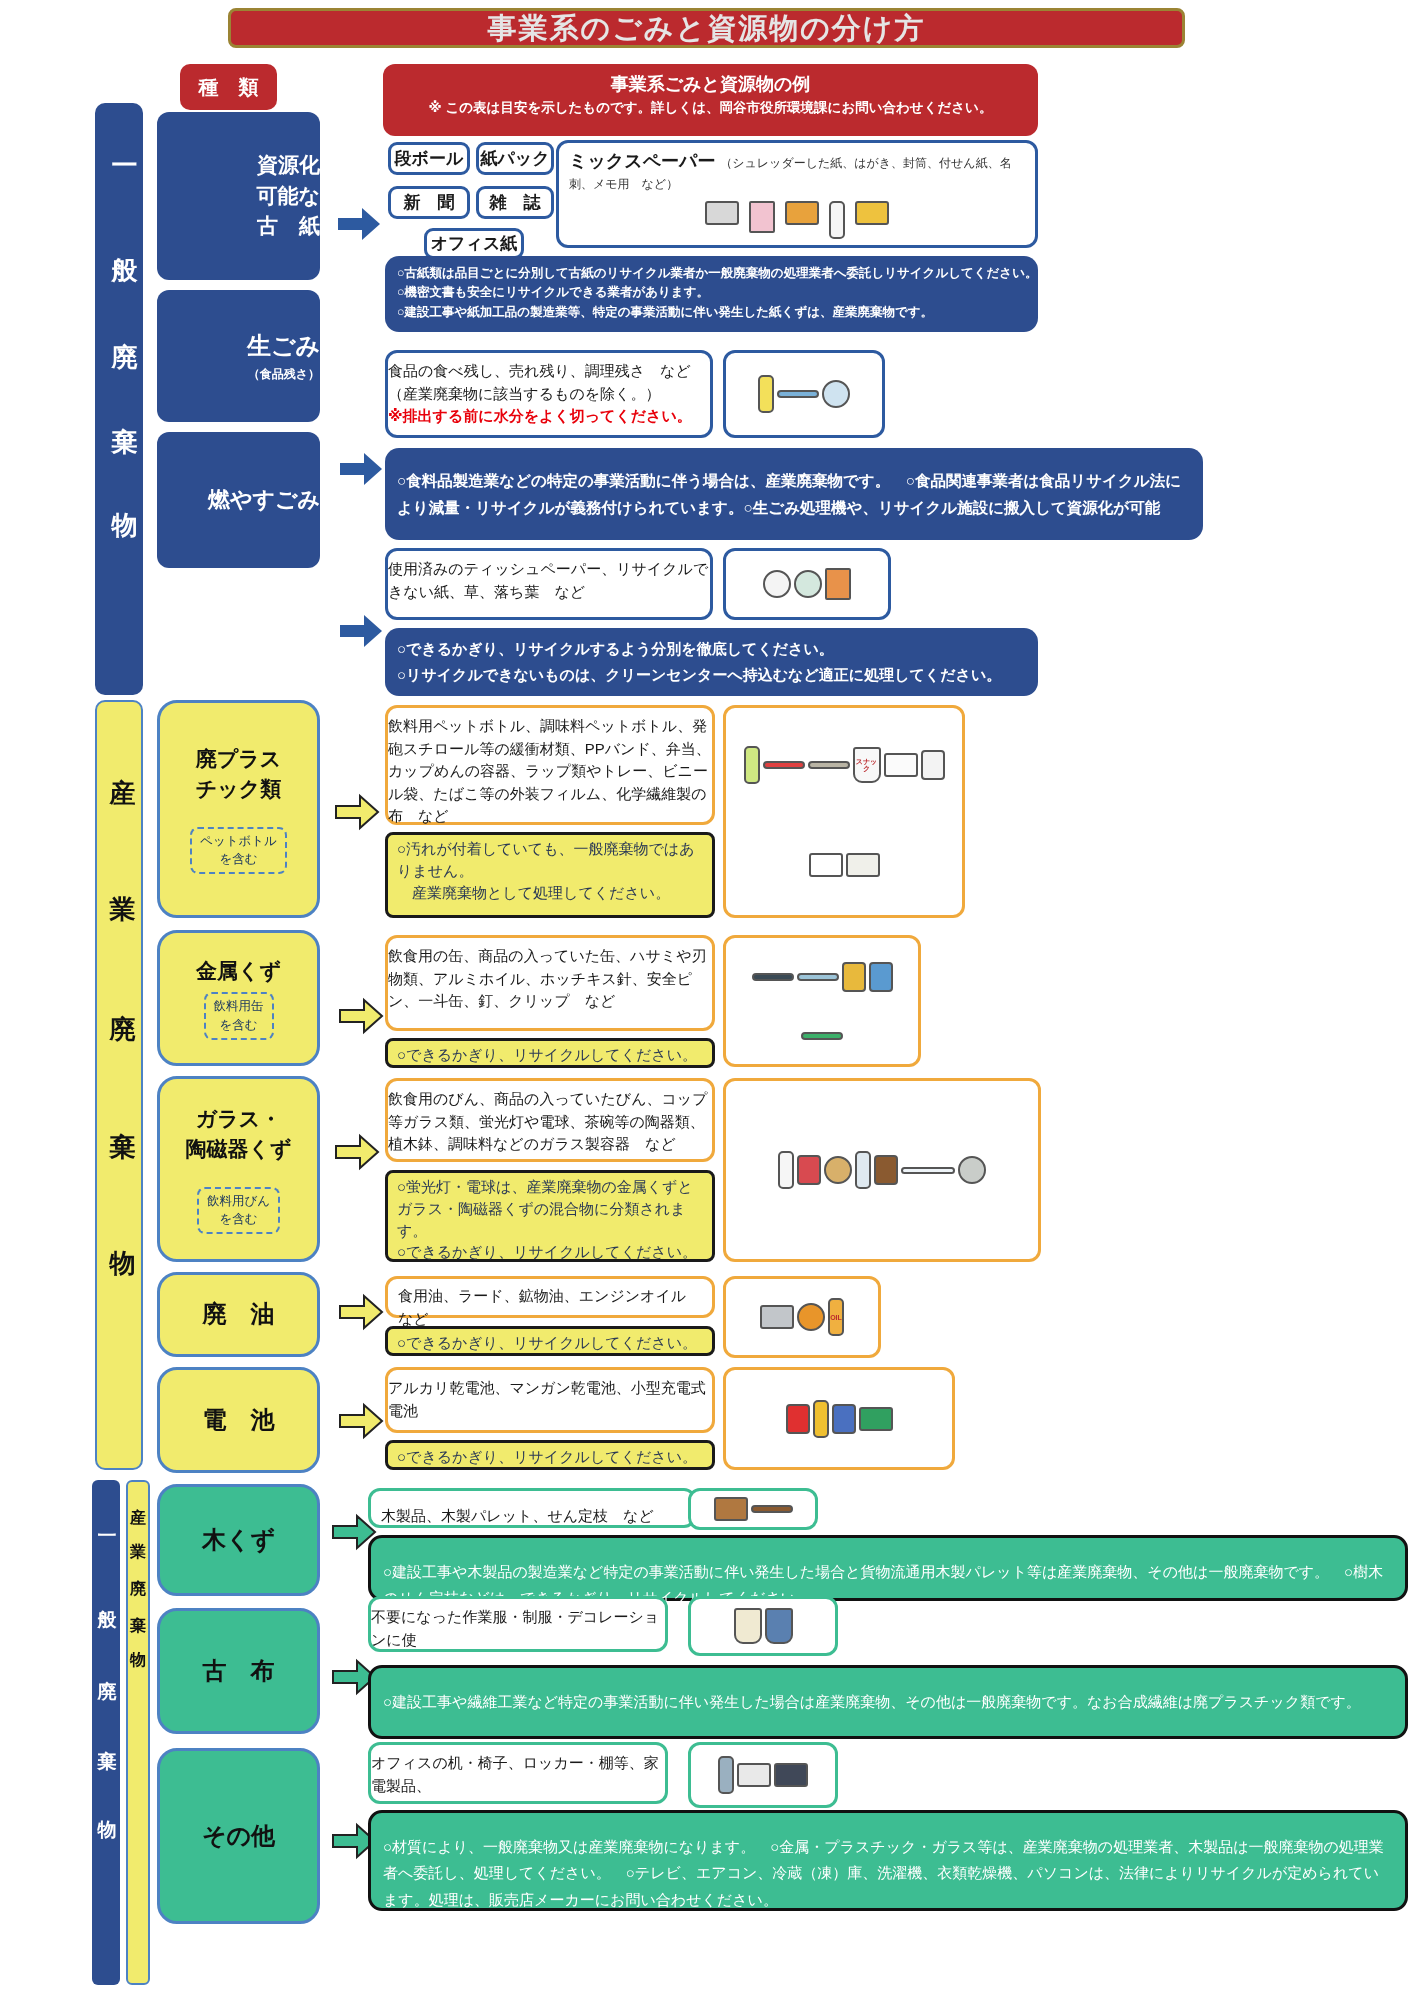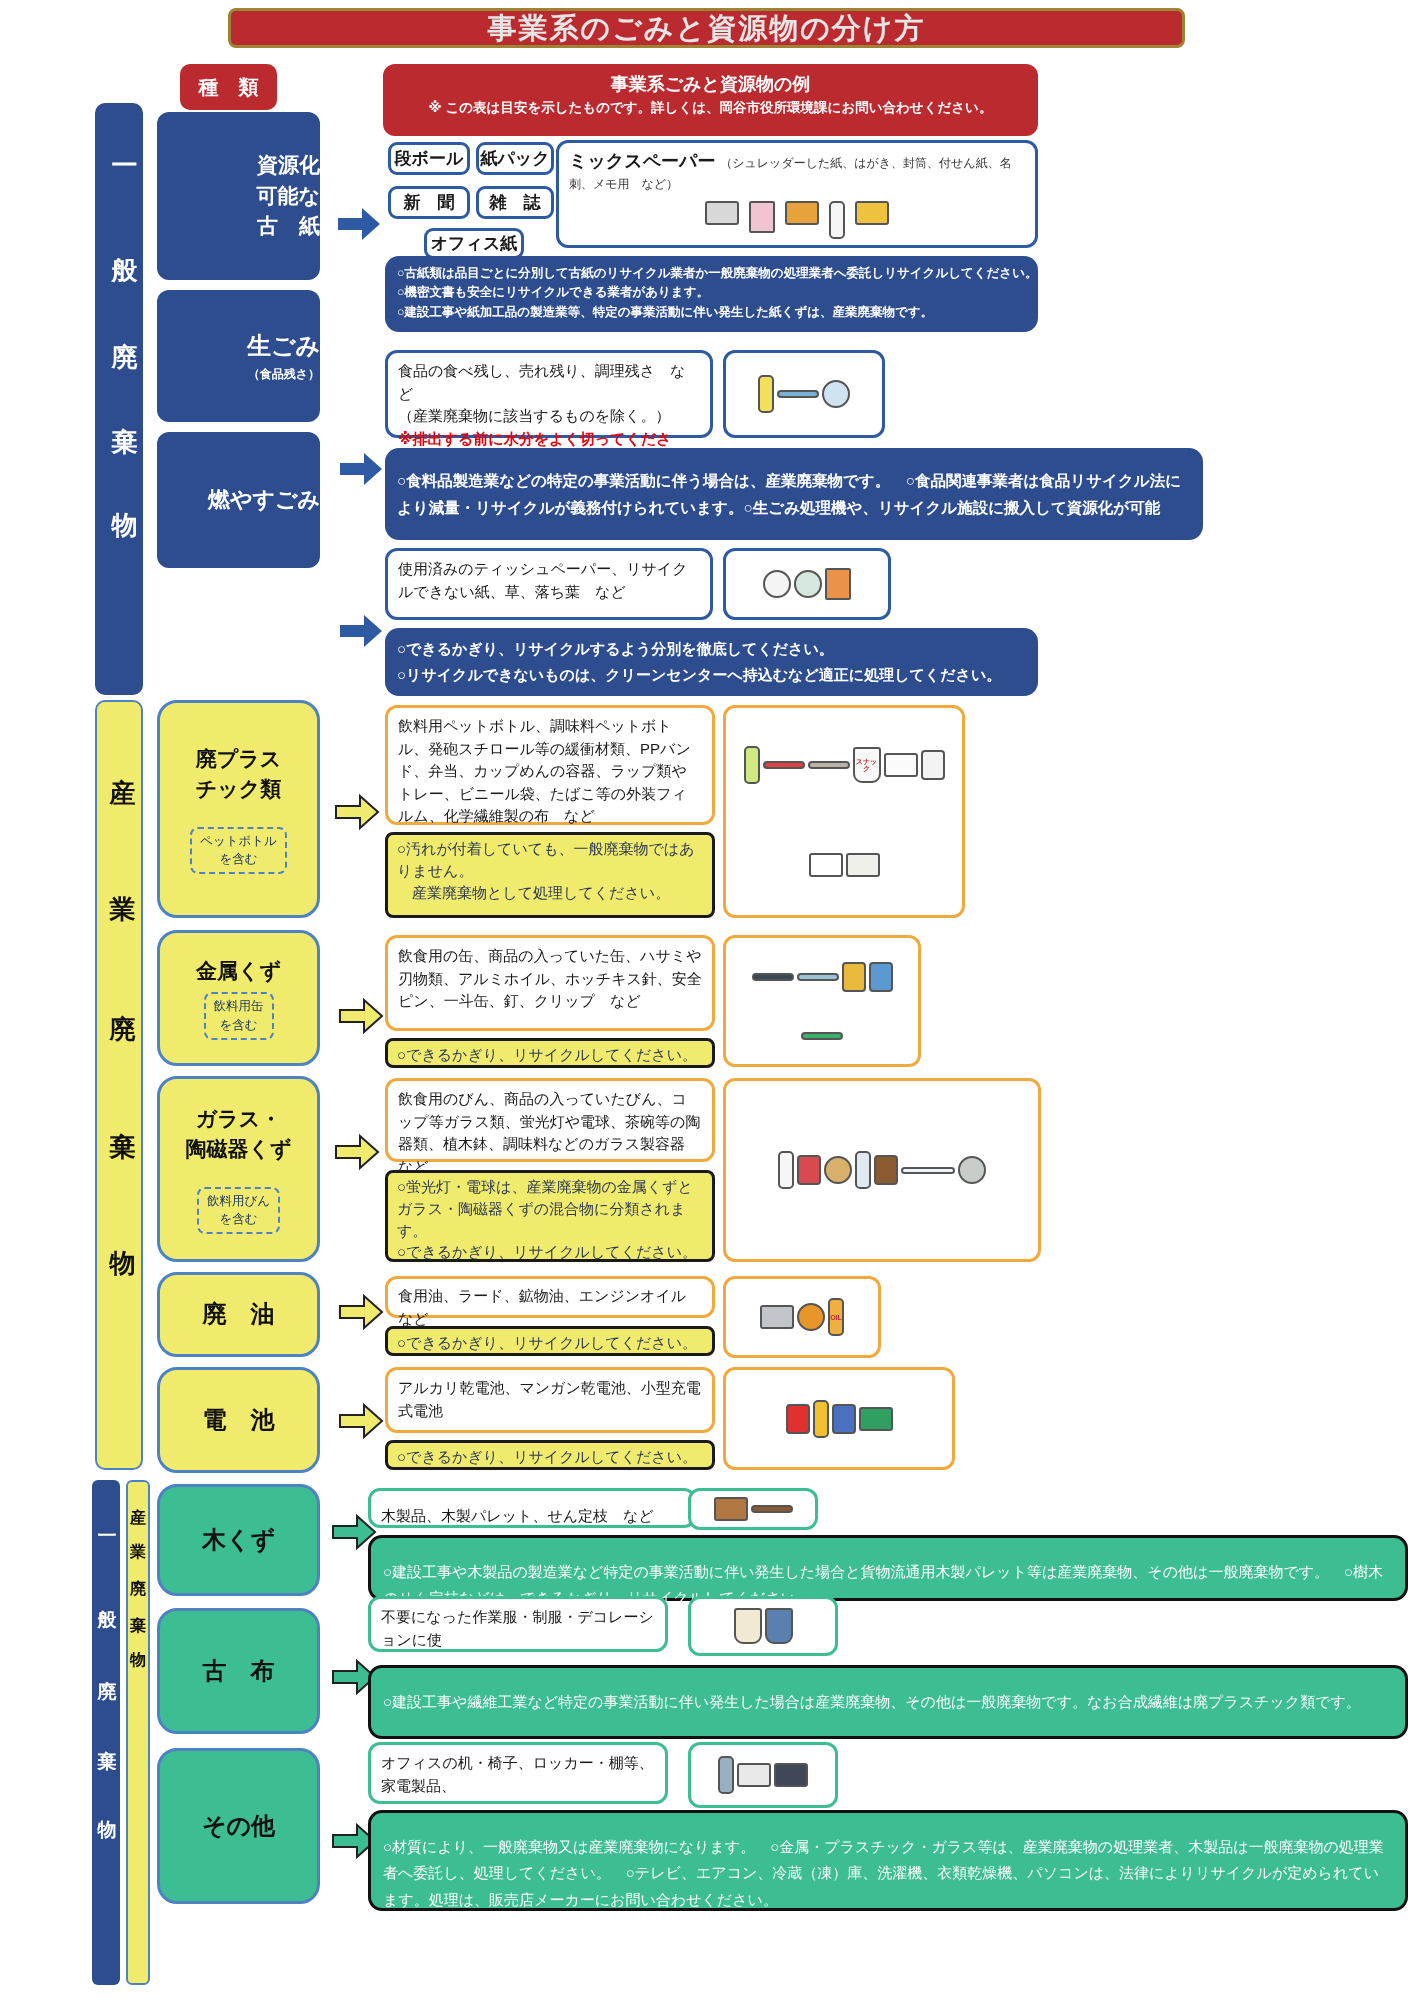--- a/index.html
+++ b/index.html
@@ -28,21 +28,21 @@
   .catbox.green { background:#3dbd92; border:3px solid #4d82c3; border-radius:20px; color:#111; }
   .cat-line { font-weight:bold; font-size:21px; line-height:1.45; }
   .cat-line.big { font-size:24px; }
   .cat-sub { font-size:12px; font-weight:bold; margin-top:2px; }
   .cat-tag { border:2px dashed #4d82c3; border-radius:8px; margin-top:22px; padding:3px 8px; font-size:12.5px; color:#17335f; line-height:1.5; background:transparent; }
 
   
   .arrow { width:48px; height:38px; }
 
   
-  .descbox { background:#fff; border-radius:12px; padding:7px 10px; font-size:15px; line-height:1.5; }
+  .descbox { background:#fff; border-radius:12px; padding:7px 0; font-size:15px; line-height:1.5; }
   .descbox.bblue { border:3px solid #2d5aa0; }
   .descbox.bgold { border:3px solid #f0a93c; }
   .descbox.bgreen { border:3px solid #3dbd92; }
   .warn { color:#e8000a; font-weight:bold; }
   .noteblue { background:#2d4d8f; border-radius:14px; color:#fff; font-weight:bold; padding:8px 12px; }
   .noteyellow { background:#f1eb6d; border:3px solid #1a1a1a; border-radius:8px; color:#2b3a55; padding:3px 9px; font-size:15px; line-height:1.45; }
   .notegreen { background:#3dbd92; border:3px solid #111; border-radius:14px; color:#fff; padding:21px 12px; font-size:15px; line-height:1.75; }
 
   .illu { background:#fff; display:flex; flex-wrap:wrap; align-items:center; justify-content:center; gap:3px; border-radius:12px; padding:5px; }
   .illu.bblue { border:3px solid #2d5aa0; }
@@ -120,21 +120,21 @@
 </div>
 <div class="abs catbox yellow" style="top:1367px;height:106px;">
   <div class="cat-line big">電　池</div>
 </div>
 <div class="abs catbox green" style="top:1484px;height:112px;">
   <div class="cat-line big">木くず</div>
 </div>
 <div class="abs catbox green" style="top:1608px;height:126px;">
   <div class="cat-line big">古　布</div>
 </div>
-<div class="abs catbox green" style="top:1748px;height:156px;">
+<div class="abs catbox green" style="top:1748px;height:176px;">
   <div class="cat-line big">その他</div>
 </div>
 
 <svg class="abs arrow" style="left:335px;top:205px;" viewBox="0 0 46 38">
     <path d="M2 13 H26 V3 L44 19 L26 35 V25 H2 Z" fill="#2d5aa0"></path>
   </svg>
 <svg class="abs arrow" style="left:337px;top:450px;" viewBox="0 0 46 38">
     <path d="M2 13 H26 V3 L44 19 L26 35 V25 H2 Z" fill="#2d5aa0"></path>
   </svg>
 <svg class="abs arrow" style="left:337px;top:612px;" viewBox="0 0 46 38">

